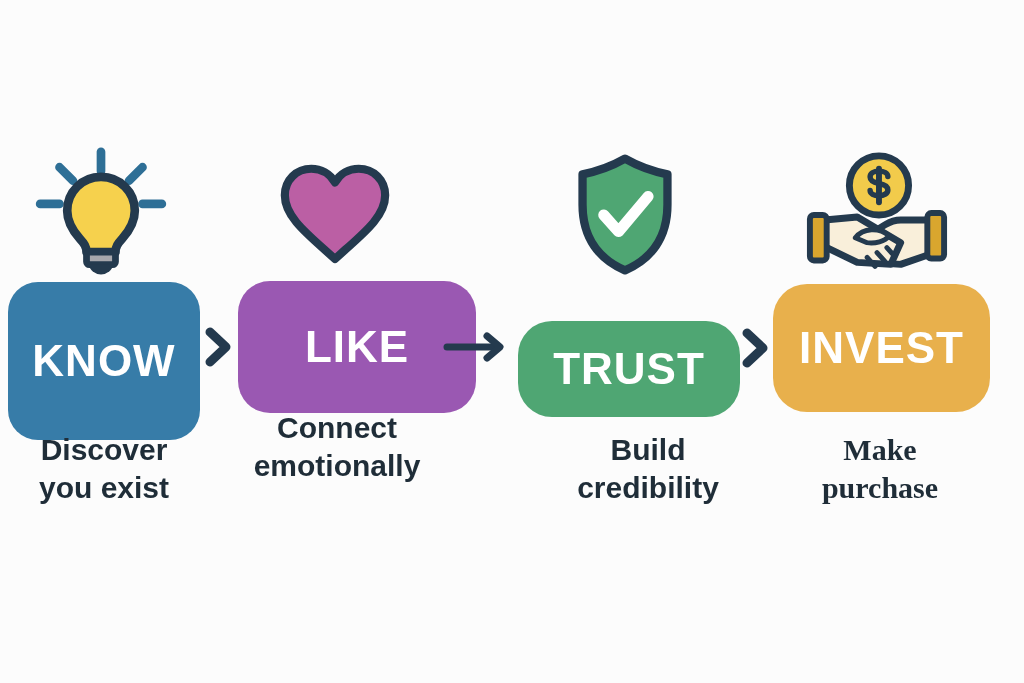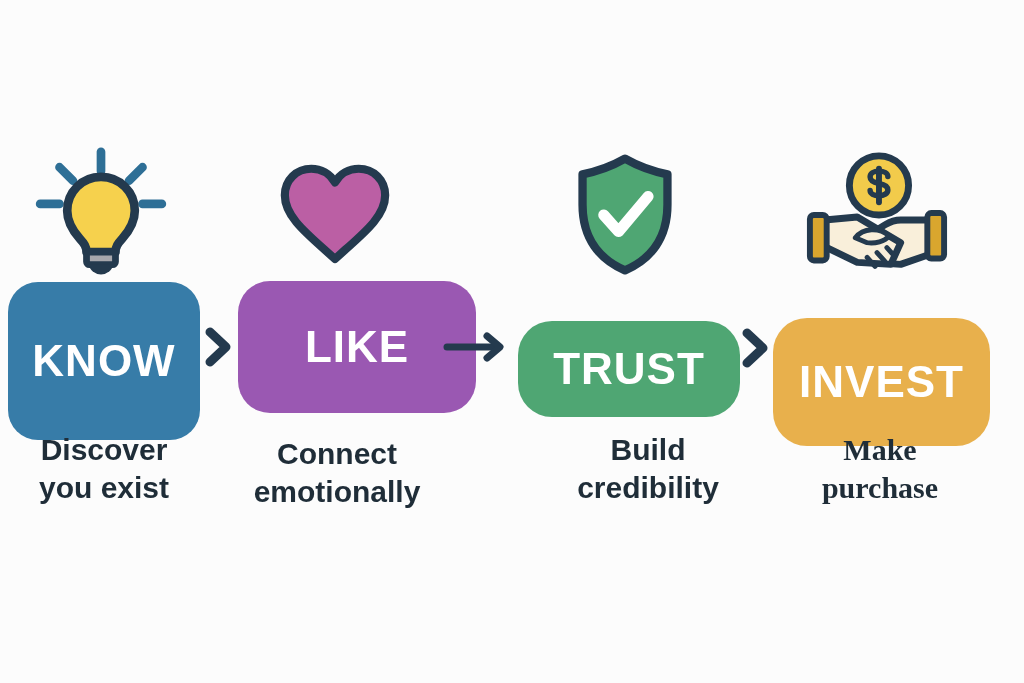--- a/index.html
+++ b/index.html
@@ -65,21 +65,21 @@
   </div>
 
   <div class="abs icon-wrap" style="left:271px;top:156px;width:128px;height:114px;">
     <svg width="128" height="114" viewBox="0 0 140 125">
       <path class="f-heart st-navy" stroke-width="9" stroke-linejoin="round" d="M70 113 L59 103 C34 81 15 64 15 43 C15 26.5 27.5 14 44 14 C54.5 14 64.5 19.5 70 29 C75.5 19.5 85.5 14 96 14 C112.5 14 125 26.5 125 43 C125 64 106 81 81 103 L70 113 Z"></path>
     </svg>
   </div>
   <div class="abs stage-box" style="left: 238px; top: 281px; width: 238px; height: 132px; border-radius: 32px; background-color: rgb(154, 88, 178);">
     <span>LIKE</span>
   </div>
-  <div class="abs subtitle" style="left:217px;top:435px;width:240px;">
+  <div class="abs subtitle" style="left:217px;top:409px;width:240px;">
     <div>Connect</div>
     <div>emotionally</div>
   </div>
 
   <div class="abs" style="left:442px;top:328px;width:66px;height:38px;">
     <svg width="66" height="38" viewBox="0 0 66 38">
       <line class="st-navy" x1="5" y1="19" x2="54" y2="19" stroke-width="7" stroke-linecap="round"></line>
       <polyline class="st-navy f-none" points="45,8 58,19 45,30" stroke-width="7" stroke-linecap="round" stroke-linejoin="round"></polyline>
     </svg>
   </div>
@@ -118,21 +118,21 @@
       <path class="f-hand st-navy" stroke-width="5" stroke-linejoin="round" d="M58 95 C66 85 82 84 92 93 C88 99 78 101 70 100 Z"></path>
 
       <line class="st-navy" x1="70" y1="115" x2="78" y2="124" stroke-width="5" stroke-linecap="round"></line>
       <line class="st-navy" x1="80" y1="110" x2="88" y2="119" stroke-width="5" stroke-linecap="round"></line>
       <line class="st-navy" x1="90" y1="105" x2="98" y2="114" stroke-width="5" stroke-linecap="round"></line>
 
       <rect class="f-cuff st-navy" x="12" y="72" width="17" height="46" rx="4" stroke-width="6"></rect>
       <rect class="f-cuff st-navy" x="131" y="70" width="17" height="46" rx="4" stroke-width="6"></rect>
     </svg>
   </div>
-  <div class="abs stage-box" style="left: 773px; top: 284px; width: 217px; height: 128px; border-radius: 34px; background-color: rgb(232, 176, 76); margin-top: 34px;">
+  <div class="abs stage-box" style="left: 773px; top: 284px; width: 217px; height: 128px; border-radius: 34px; background-color: rgb(232, 176, 76);">
     <span>INVEST</span>
   </div>
   <div class="abs subtitle" style="left:758px;top:431px;width:244px;font-family:Liberation Serif, serif;">
     <div>Make</div>
     <div>purchase</div>
   </div>
 
 </div>
 
 </body></html>

